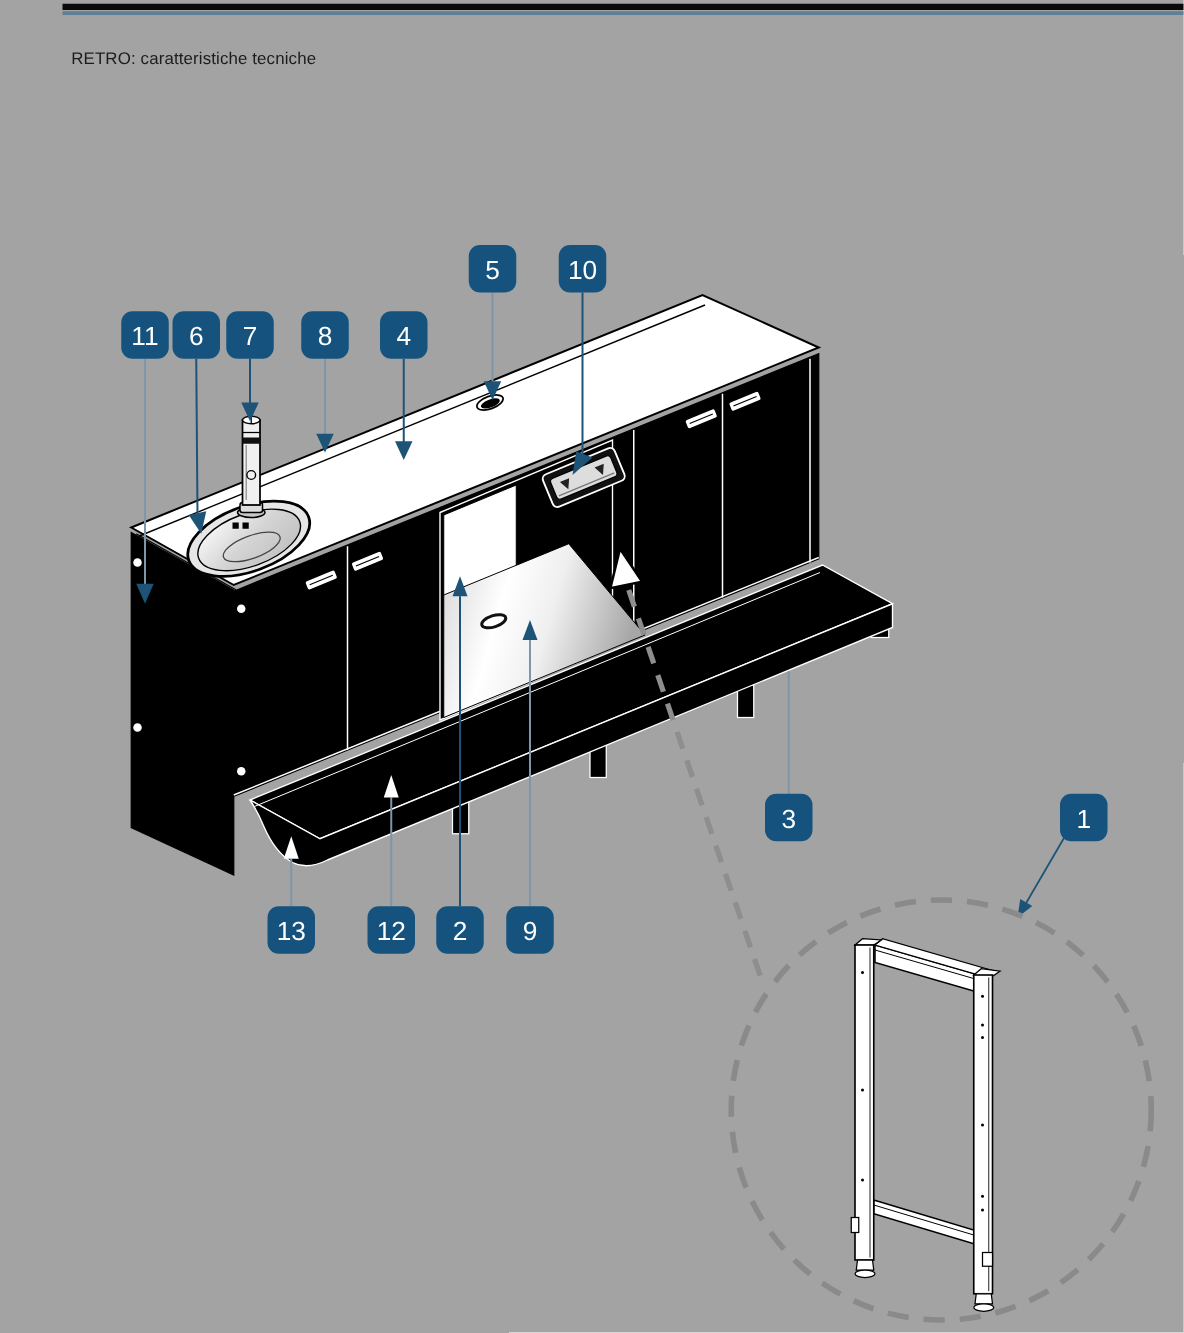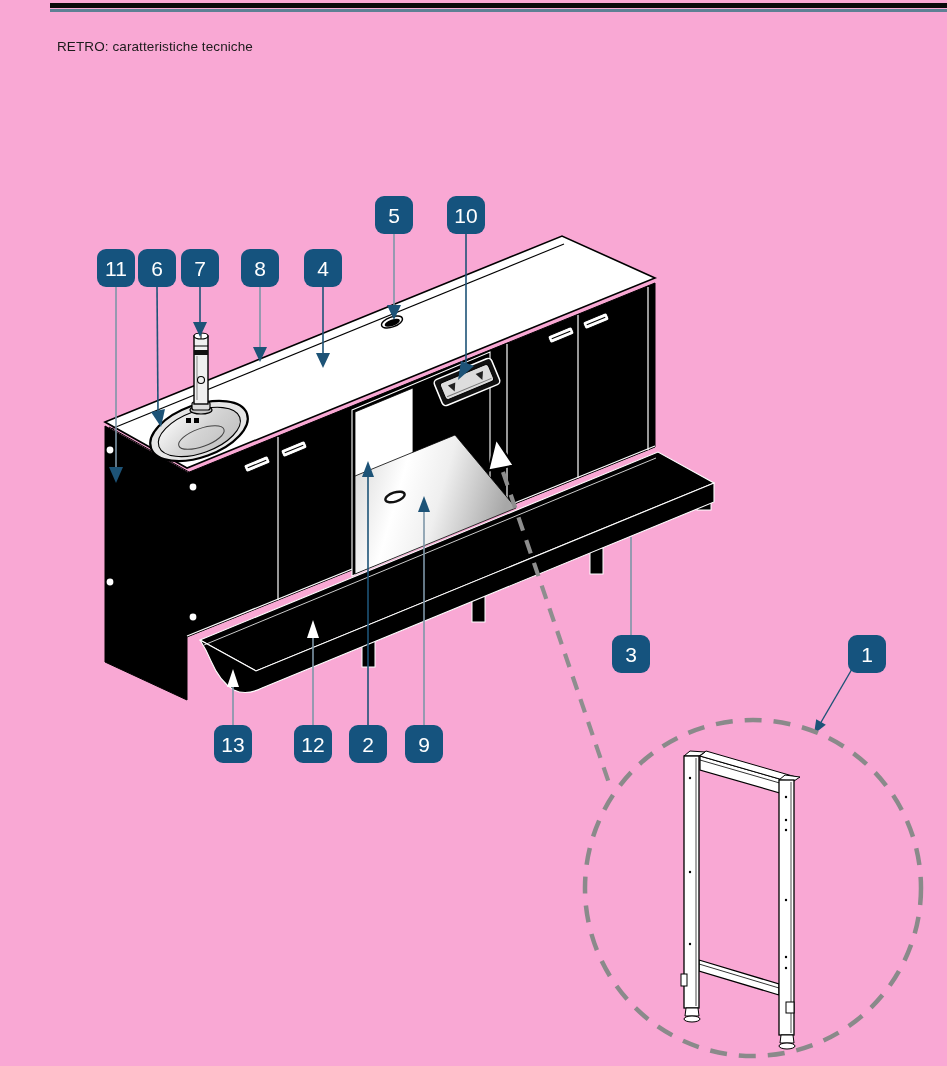--- a/index.html
+++ b/index.html
@@ -1,19 +1,19 @@
 <!DOCTYPE html>
 <html><head>
 <meta charset="utf-8">
 <style>
   html,body{margin:0;padding:0;background:#ffffff;}
   .page{
     position:relative;
     width:947px;height:1066px;
-    background:#f9a8d4;
+    background:#a3a3a3;
     font-family:"Liberation Sans",sans-serif;
     overflow:hidden;
   }
   .topbar-black{
     position:absolute;left:50px;top:3px;right:0;height:5px;
     background:#0a0a0a;
   }
   .topbar-accent{
     position:absolute;left:50px;top:9px;right:0;height:3px;
     background:#5e8094;

